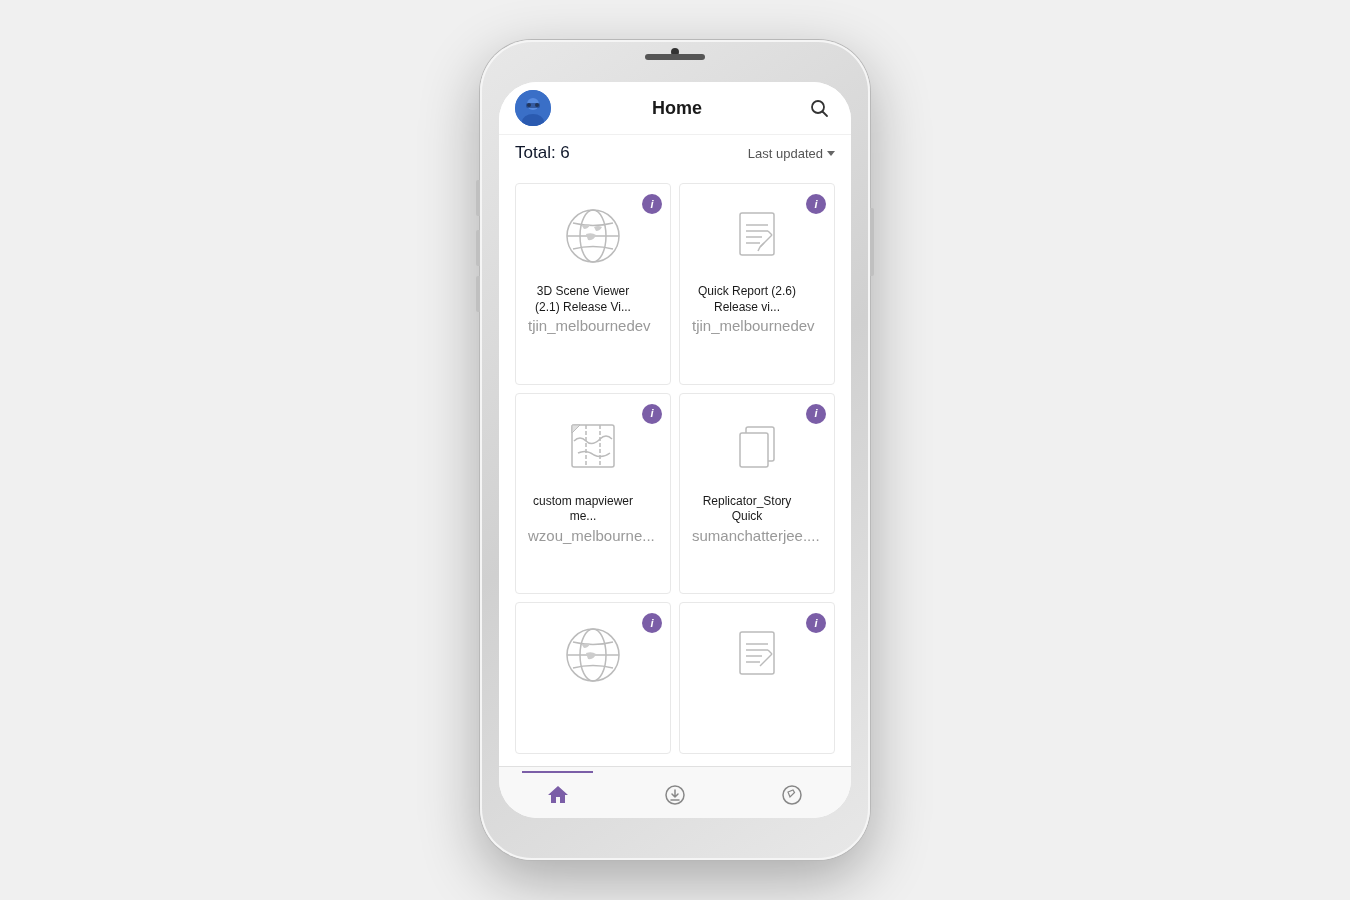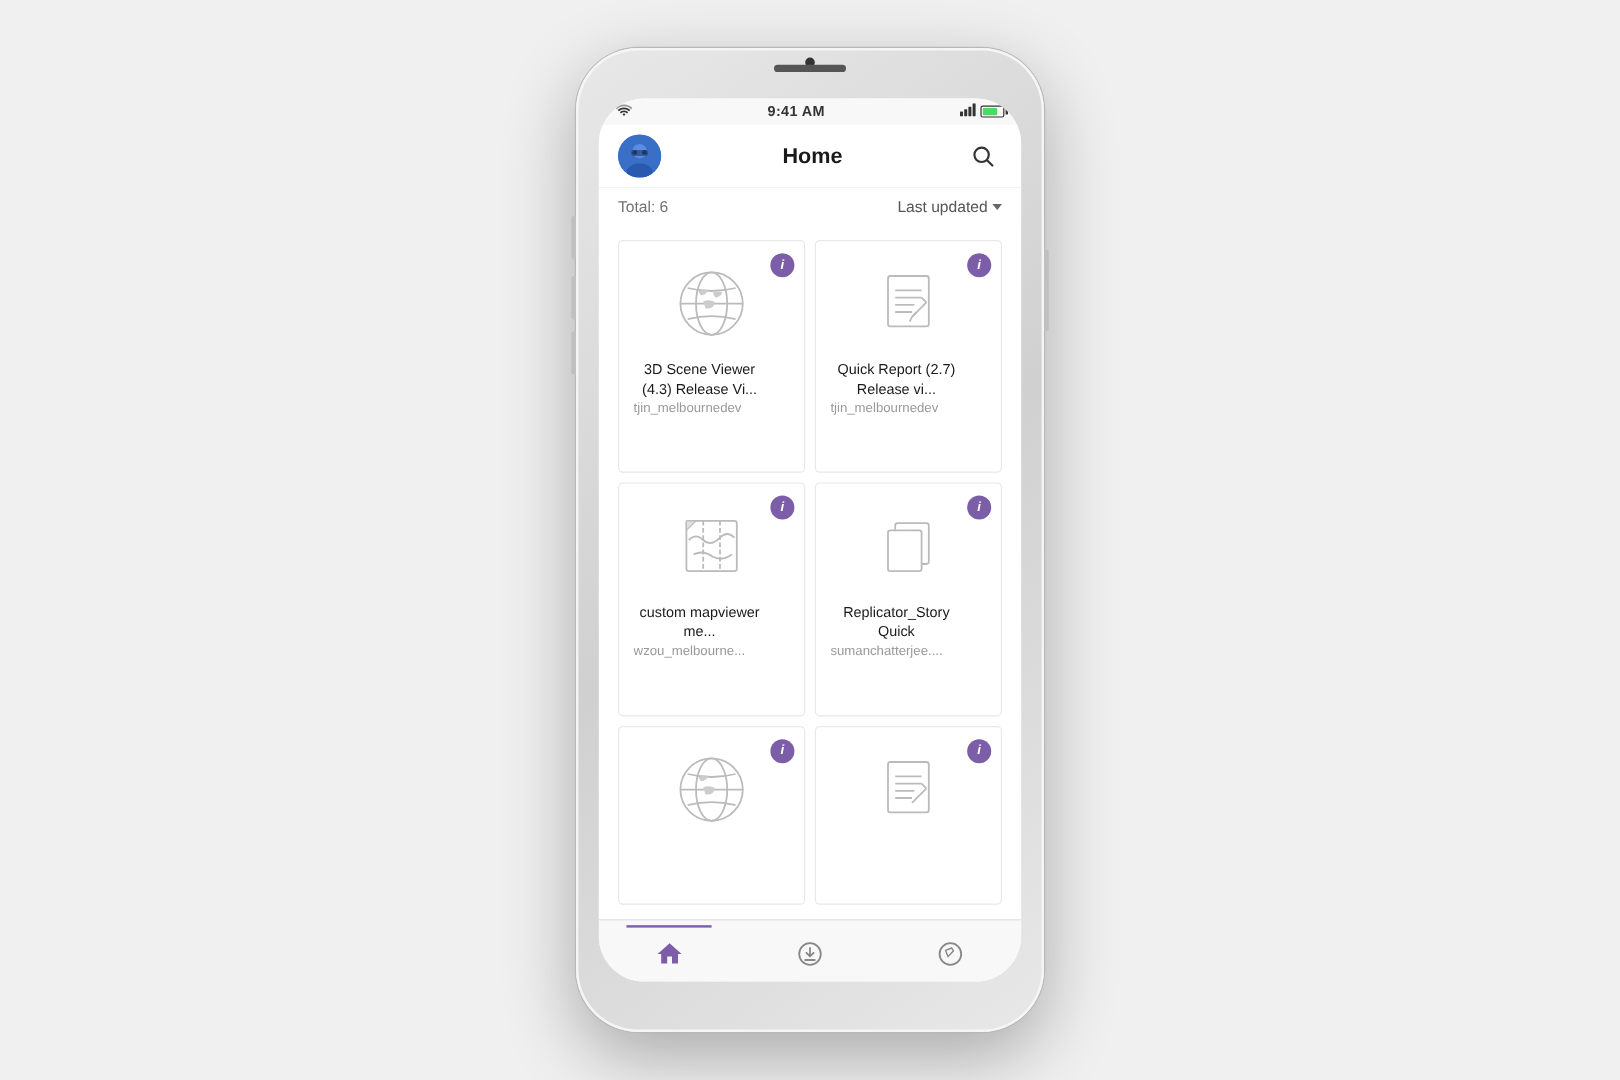--- a/index.html
+++ b/index.html
@@ -194,22 +194,22 @@
     
     .sort-bar {
       display: flex;
       align-items: center;
       justify-content: space-between;
       padding: 8px 16px;
       background: #fff;
     }
 
     .total-label {
-      font-size: 13px;
-      color: #737373;
+      font-size: 17px;
+      color: #0f172a;
     }
 
     .sort-selector {
       display: flex;
       align-items: center;
       gap: 4px;
       cursor: pointer;
     }
 
     .sort-text {
@@ -266,21 +266,21 @@
     .item-title {
       font-size: 12px;
       font-weight: 500;
       color: #1a1a1a;
       line-height: 1.3;
       margin-bottom: 2px;
       padding-right: 20px;
     }
 
     .item-subtitle {
-      font-size: 11px;
+      font-size: 15px;
       color: #999;
       white-space: nowrap;
       overflow: hidden;
       text-overflow: ellipsis;
       max-width: 100%;
     }
 
     .info-btn {
       position: absolute;
       top: 10px;
@@ -355,46 +355,20 @@
 
 <div class="phone-wrapper">
   <div class="phone-outer">
 
     <div class="camera-dot"></div>
     <div class="speaker-grill"></div>
 
     <div class="phone-screen-container">
       <div class="phone-inner-wrapper">
 
-        <div class="status-bar">
-          <div class="status-left">
-            <span>
-              <svg width="14" height="11" viewBox="0 0 14 11">
-                <path d="M7 8.5c.55 0 1 .45 1 1s-.45 1-1 1-1-.45-1-1 .45-1 1-1z" fill="#333"></path>
-                <path d="M7 6C8.38 6 9.62 6.58 10.5 7.5l-1 1C8.96 7.96 8.03 7.5 7 7.5S5.04 7.96 4.5 8.5l-1-1C4.38 6.58 5.62 6 7 6z" fill="#333"></path>
-                <path d="M7 3.5c2.07 0 3.93.84 5.28 2.2L11.2 6.78C10.17 5.72 8.66 5.04 7 5.04s-3.17.68-4.2 1.74L1.72 5.7C3.07 4.34 4.93 3.5 7 3.5z" fill="#333"></path>
-                <path d="M7 1C9.76 1 12.24 2.14 14 4l-1.05 1.05C11.55 3.45 9.38 2.5 7 2.5S2.45 3.45 1.05 5.05L0 4C1.76 2.14 4.24 1 7 1z" fill="#333" opacity="0.5"></path>
-              </svg>
-            </span>
-          </div>
-          <div class="status-center">9:41 AM</div>
-          <div class="status-right">
-            <span>
-              <svg width="14" height="11" viewBox="0 0 14 11">
-                <rect x="0" y="7" width="2.5" height="4" rx="0.5" fill="#333"></rect>
-                <rect x="3.5" y="5" width="2.5" height="6" rx="0.5" fill="#333"></rect>
-                <rect x="7" y="3" width="2.5" height="8" rx="0.5" fill="#333"></rect>
-                <rect x="10.5" y="0" width="2.5" height="11" rx="0.5" fill="#333"></rect>
-              </svg>
-            </span>
-            <div class="battery-icon">
-              <div class="battery-fill"></div>
-            </div>
-          </div>
-        </div>
 
         <div class="screen-body">
 
           <div class="nav-header">
             <div class="avatar-circle">
               <svg class="avatar-svg" viewBox="0 0 36 36" xmlns="http://www.w3.org/2000/svg">
                 <circle cx="18" cy="18" r="18" fill="#3a6fc7"></circle>
                 <circle cx="18" cy="14" r="6" fill="#5a8de0"></circle>
                 <ellipse cx="18" cy="32" rx="11" ry="8" fill="#2a5ab0"></ellipse>
 
@@ -432,21 +406,21 @@
                   <path d="M15 48 Q35 43 55 48" stroke="#bbb" stroke-width="1.5" fill="none"></path>
 
                   <path d="M24 25 Q28 22 32 24 Q30 28 26 28 Z" fill="#ccc"></path>
                   <path d="M36 26 Q40 24 44 26 Q42 30 38 30 Z" fill="#ccc"></path>
                   <path d="M28 33 Q34 31 38 34 Q36 40 30 39 Z" fill="#ccc"></path>
                 </svg>
               </div>
               <div class="info-btn">
                 <span class="info-btn-text">i</span>
               </div>
-              <div class="item-title">3D Scene Viewer (4.3) Release Vi...</div>
+              <div class="item-title">3D Scene Viewer (2.1) Release Vi...</div>
               <div class="item-subtitle">tjin_melbournedev</div>
             </div>
 
             <div class="grid-item">
               <div class="item-icon-area">
                 <svg class="item-icon-svg" viewBox="0 0 70 70" fill="none" xmlns="http://www.w3.org/2000/svg">
                   <rect x="18" y="12" width="34" height="42" rx="2" stroke="#bbb" stroke-width="1.5"></rect>
                   <line x1="24" y1="24" x2="46" y2="24" stroke="#bbb" stroke-width="1.5"></line>
                   <line x1="24" y1="30" x2="46" y2="30" stroke="#bbb" stroke-width="1.5"></line>
                   <line x1="24" y1="36" x2="40" y2="36" stroke="#bbb" stroke-width="1.5"></line>
@@ -454,21 +428,21 @@
 
                   <line x1="38" y1="46" x2="50" y2="34" stroke="#bbb" stroke-width="1.5"></line>
                   <line x1="50" y1="34" x2="46" y2="30" stroke="#bbb" stroke-width="1.5"></line>
                   <line x1="38" y1="46" x2="42" y2="42" stroke="#bbb" stroke-width="1.5"></line>
                   <line x1="36" y1="50" x2="38" y2="46" stroke="#bbb" stroke-width="1.5"></line>
                 </svg>
               </div>
               <div class="info-btn">
                 <span class="info-btn-text">i</span>
               </div>
-              <div class="item-title">Quick Report (2.7) Release vi...</div>
+              <div class="item-title">Quick Report (2.6) Release vi...</div>
               <div class="item-subtitle">tjin_melbournedev</div>
             </div>
 
             <div class="grid-item">
               <div class="item-icon-area">
                 <svg class="item-icon-svg" viewBox="0 0 70 70" fill="none" xmlns="http://www.w3.org/2000/svg">
                   <rect x="14" y="14" width="42" height="42" rx="2" stroke="#bbb" stroke-width="1.5"></rect>
 
                   <line x1="28" y1="14" x2="28" y2="56" stroke="#bbb" stroke-width="1.5" stroke-dasharray="4 2"></line>
                   <line x1="42" y1="14" x2="42" y2="56" stroke="#bbb" stroke-width="1.5" stroke-dasharray="4 2"></line>

